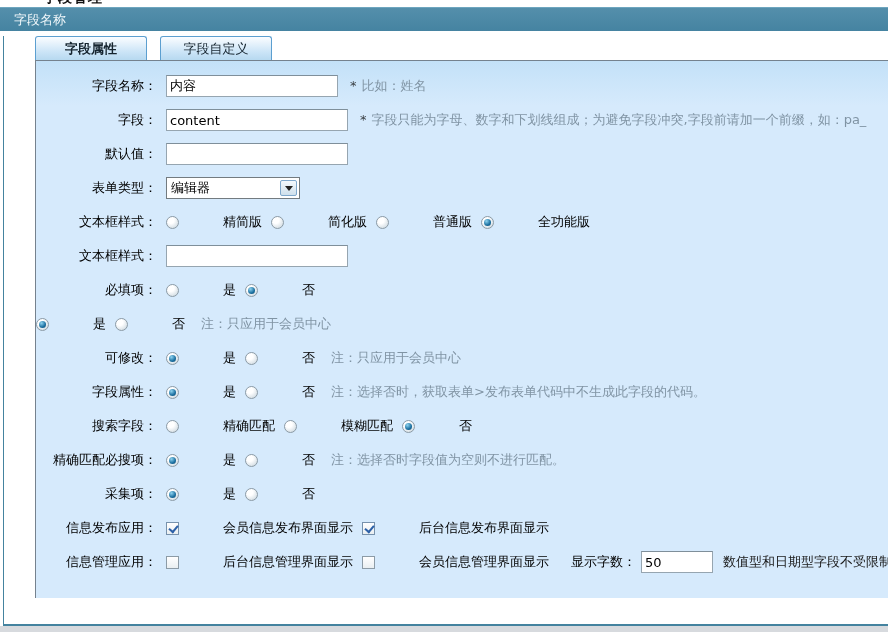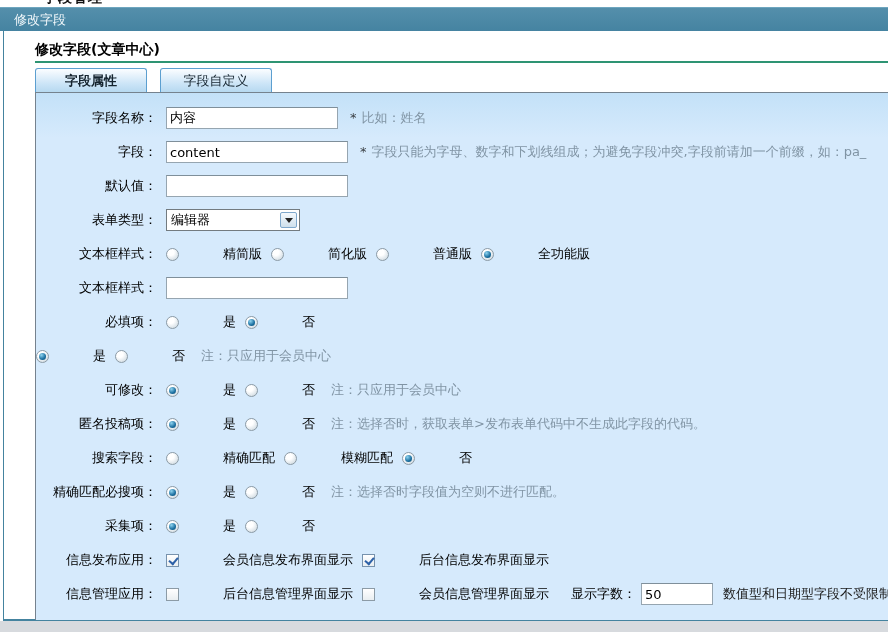--- a/index.html
+++ b/index.html
@@ -42,21 +42,21 @@
     border-radius:3px 3px 0 0;
     background:linear-gradient(#fbfdff,#cbe4f7 65%,#b7d9f0);
     display:flex; align-items:center; justify-content:center;
     color:#15242f; font-size:13px;
   }
   .tab.active { font-weight:bold; }
   .panel {
     margin-left:31px;
     border-top:1px solid #75828e; border-left:1px solid #75828e;
     background:linear-gradient(#c3e1f8,#d6eafc 45px);
-    padding:8px 0 9px 0;
+    padding:8px 0 19px 0;
   }
   .row { display:flex; align-items:center; height:34px; white-space:nowrap; }
   .flabel { width:130px; flex-shrink:0; text-align:right; padding-right:9px; color:#000; }
   .txt {
     height:22px; border:1px solid #96a5b0; border-top-color:#7f8f9a;
     padding:1px 3px; background:#fff; color:#000;
     font-family:"DejaVu Sans", sans-serif; font-size:13px;
   }
   .select {
     height:22px; border:1px solid #737b80; background:#fff;
@@ -106,25 +106,24 @@
   .bottom-gap { height:11px; background:#d7dade; }
 </style>
 </head>
 <body>
 
 <div class="top-strip">
   <span>字段管理</span>
 </div>
 
 <div class="header-bar">
-  <span>修改字段</span>
+  <span>字段名称</span>
 </div>
 
 <div class="container">
-  <div class="section-title">修改字段(文章中心)</div>
   <div class="tabs" id="tabs">
       <div class="tab active">字段属性</div>
       <div class="tab">字段自定义</div>
     </div>
   <div class="panel">
     <div id="form-rows">
         <div class="row">
           <span class="flabel">字段名称：</span>
           <input class="txt" type="text" value="内容" style="width: 172px;">
           <span class="hint"><span class="star">*</span><span class="hint-text">比如：姓名</span></span>
@@ -198,21 +197,21 @@
             <span class="radio on"></span>
             <span class="opt-label">是</span>
           </label>
           <label class="opt">
             <span class="radio"></span>
             <span class="opt-label">否</span>
           </label>
           <span class="note">注：只应用于会员中心</span>
         </div>
         <div class="row">
-          <span class="flabel">匿名投稿项：</span>
+          <span class="flabel">字段属性：</span>
           <label class="opt">
             <span class="radio on"></span>
             <span class="opt-label">是</span>
           </label>
           <label class="opt">
             <span class="radio"></span>
             <span class="opt-label">否</span>
           </label>
           <span class="note">注：选择否时，获取表单&gt;发布表单代码中不生成此字段的代码。</span>
         </div>

